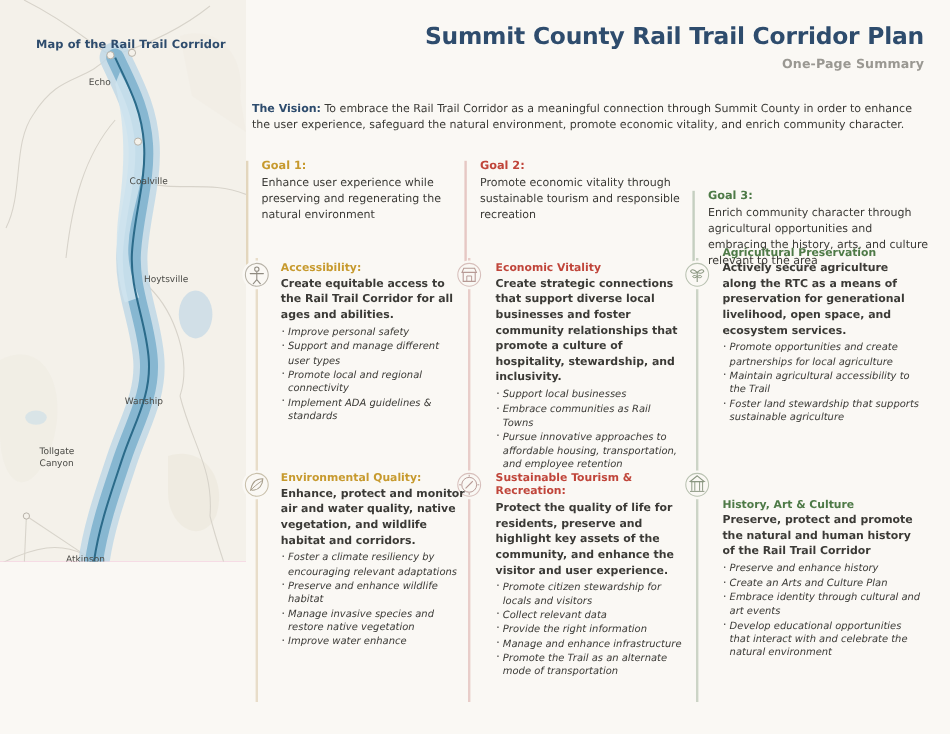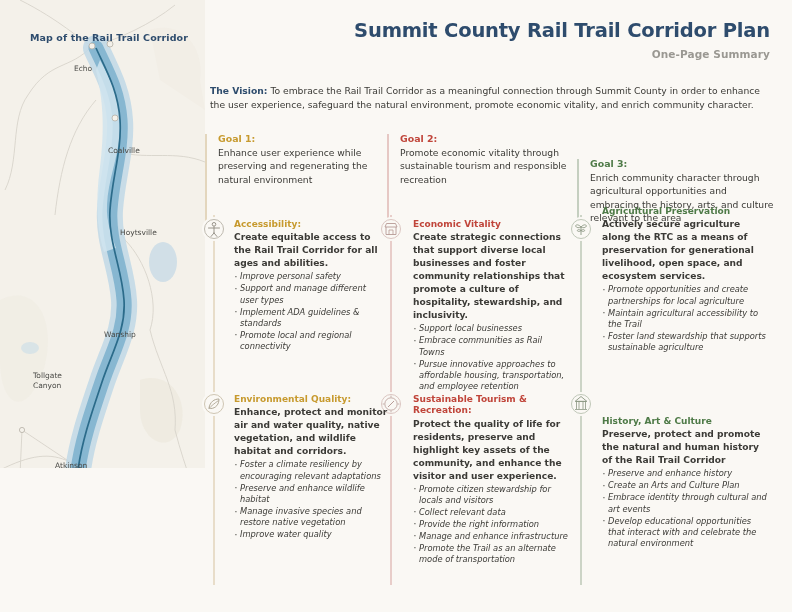--- a/index.html
+++ b/index.html
@@ -297,33 +297,33 @@
       <path d="M11,3.5 L16.8,8.3 H5.2 Z" fill="none" stroke="#8a9681" stroke-width="0.9"></path>
     </svg>
   </div>
 
   <div class="block c1" style="left:234px;top:219px;width:150px;">
     <div class="b-title">Accessibility:</div>
     <div class="b-body">Create equitable access to the Rail Trail Corridor for all ages and abilities.</div>
     <ul class="b-list">
       <li>Improve personal safety</li>
       <li>Support and manage different user types</li>
+      <li>Promote local and regional connectivity</li>
       <li>Implement ADA guidelines &amp; standards</li>
-      <li>Promote local and regional connectivity</li>
     </ul>
   </div>
 
   <div class="block c1" style="left:234px;top:394px;width:155px;">
     <div class="b-title">Environmental Quality:</div>
     <div class="b-body">Enhance, protect and monitor air and water quality, native vegetation, and wildlife habitat and corridors.</div>
     <ul class="b-list">
       <li>Foster a climate resiliency by encouraging relevant adaptations</li>
       <li>Preserve and enhance wildlife habitat</li>
       <li>Manage invasive species and restore native vegetation</li>
-      <li>Improve water quality</li>
+      <li>Improve water enhance</li>
     </ul>
   </div>
 
   <div class="block c2" style="left:413px;top:219px;width:152px;">
     <div class="b-title">Economic Vitality</div>
     <div class="b-body">Create strategic connections that support diverse local businesses and foster community relationships that promote a culture of hospitality, stewardship, and inclusivity.</div>
     <ul class="b-list">
       <li>Support local businesses</li>
       <li>Embrace communities as Rail Towns</li>
       <li>Pursue innovative approaches to affordable housing, transportation, and employee retention</li>

